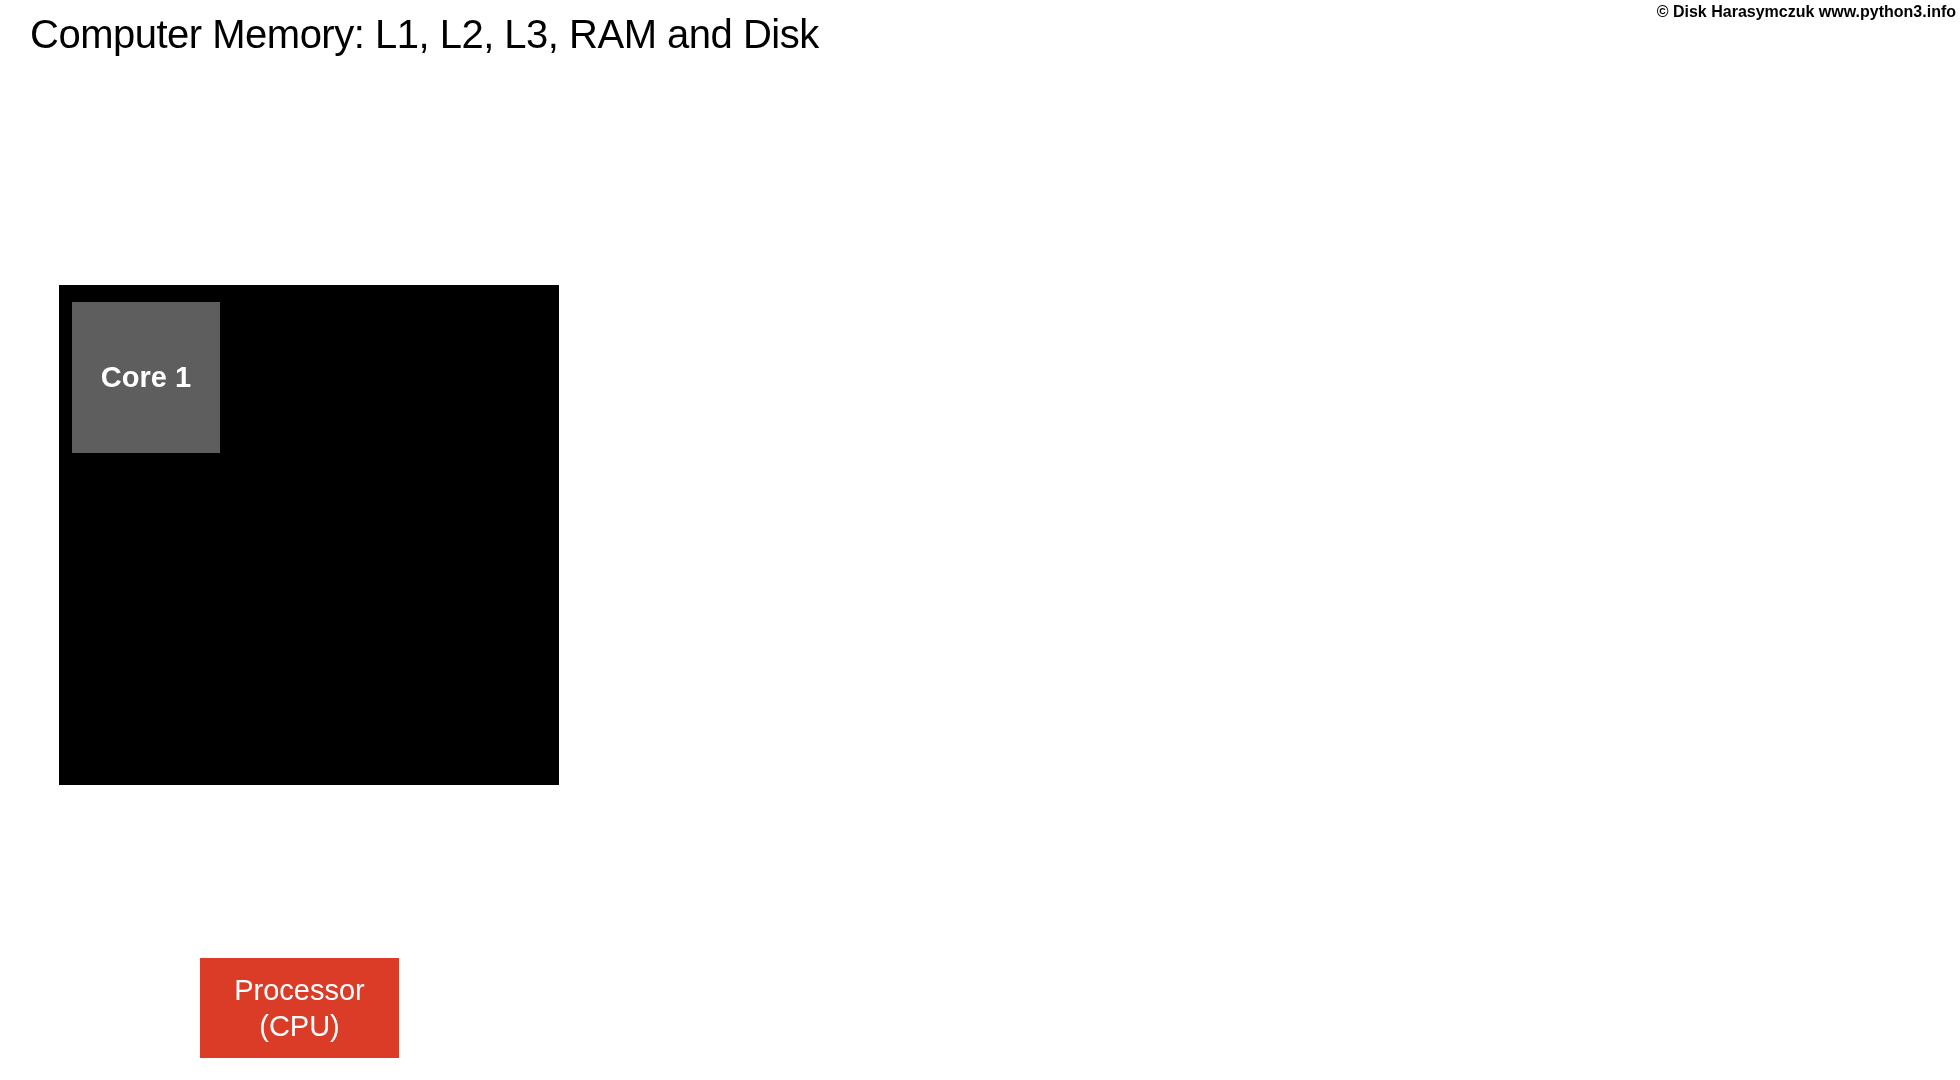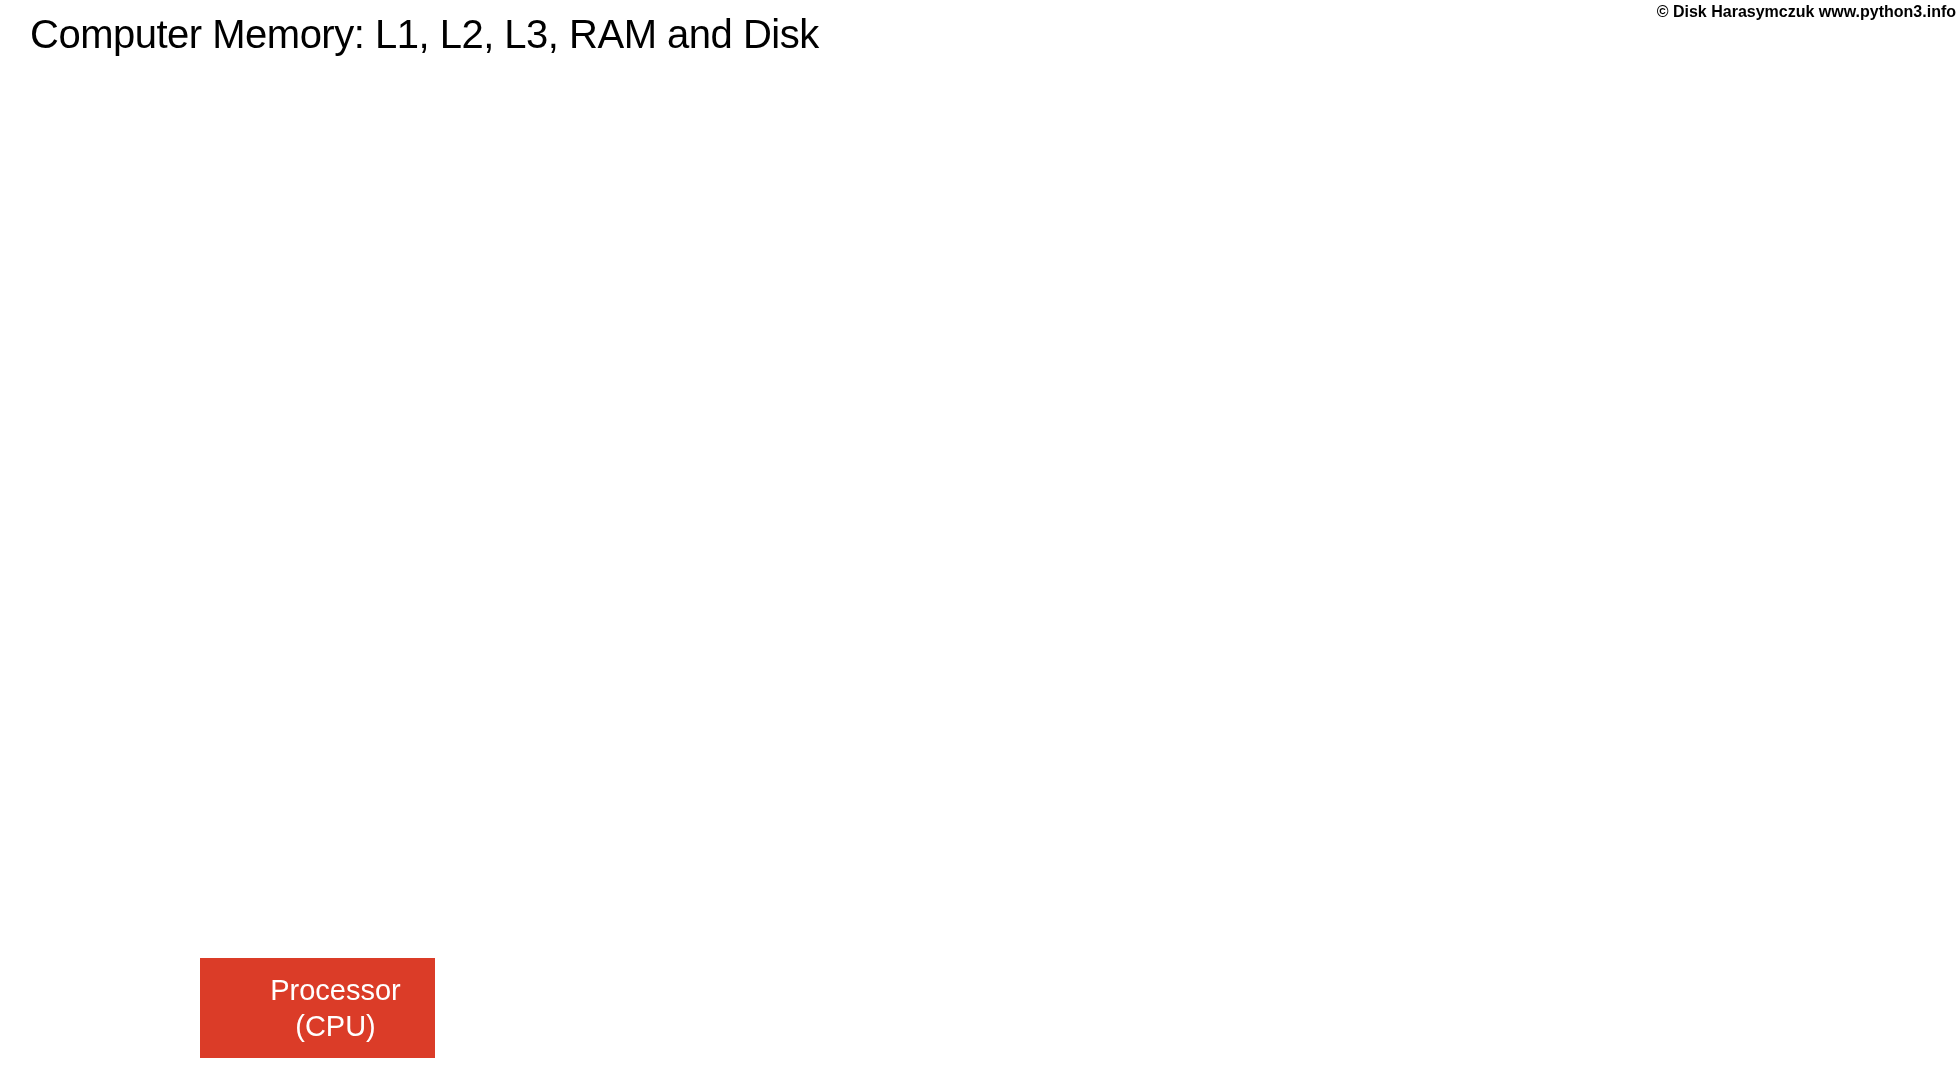--- a/index.html
+++ b/index.html
@@ -69,34 +69,38 @@
       left: 200px;
       top: 958px;
       width: 199px;
       height: 100px;
       background: #db3c28;
       display: flex;
       flex-direction: column;
       align-items: center;
       justify-content: center;
       text-align: left;
-      padding-left: 36px;
     }
     .cpu-label-line {
       color: #ffffff;
       font-size: 29px;
       line-height: 36px;
       white-space: nowrap;
     }
   </style>
 </head>
 <body>
 
 <div class="page">
   <h1 class="title">Computer Memory: L1, L2, L3, RAM and Disk</h1>
   <div class="copyright">© Disk Harasymczuk www.python3.info</div>
 
+  <div class="cpu-die">
+    <div class="core">
+      <span class="core-label">Core 1</span>
+    </div>
+  </div>
 
   <div class="cpu-label-box">
     <span class="cpu-label-line">Processor</span>
     <span class="cpu-label-line">(CPU)</span>
   </div>
 </div>
 
 </body></html>

